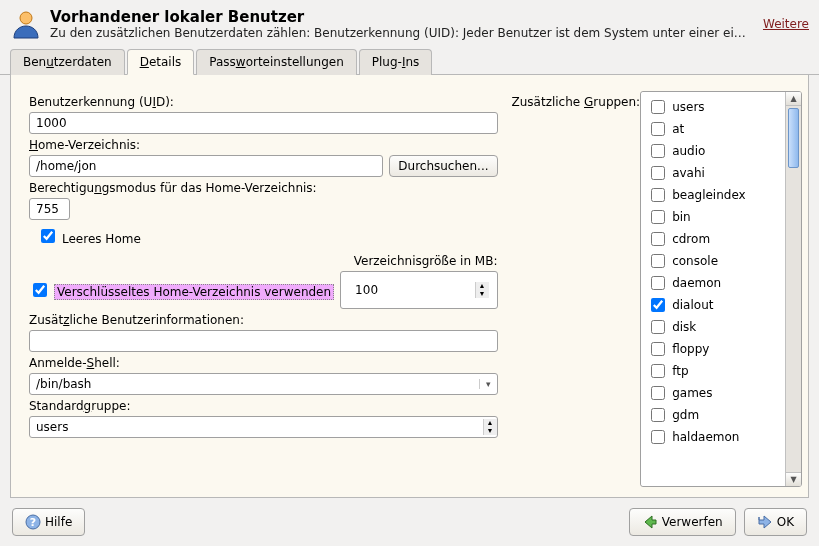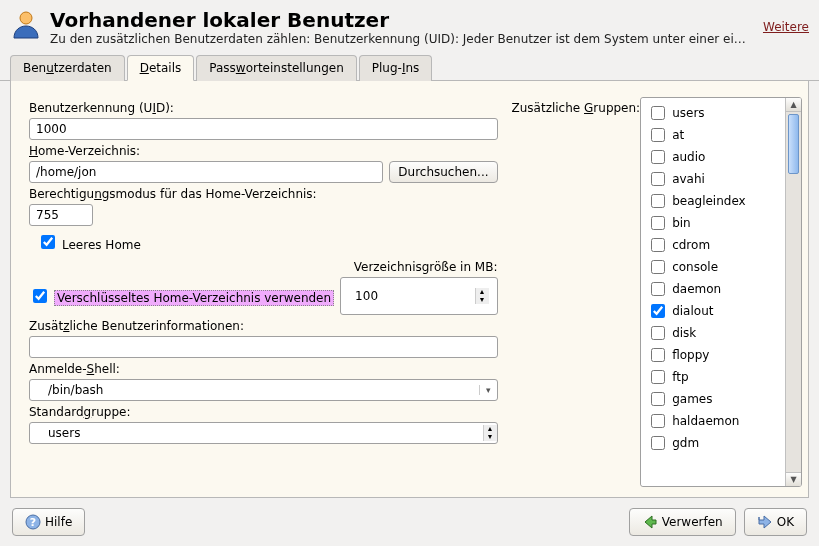--- a/index.html
+++ b/index.html
@@ -19,21 +19,21 @@
   display: flex;
   align-items: flex-start;
   padding: 8px 10px 4px 10px;
   gap: 8px;
 }
 .header-icon {
   width: 32px; height: 32px;
   flex-shrink: 0;
 }
 .header-text { flex: 1; min-width: 0; }
-.header-title { font-weight: bold; font-size: 20px; }
+.header-title { font-weight: bold; font-size: 15px; }
 .header-desc { font-size: 12px; color: #222; white-space: nowrap; overflow: hidden; text-overflow: ellipsis; }
 .more-link {
   color: #7f1d1d;
   text-decoration: underline;
   cursor: pointer;
   margin-left: 4px;
   align-self: center;
 }
 .tabs-bar {
   display: flex;
@@ -81,37 +81,37 @@
 }
 .row { display: flex; gap: 6px; align-items: center; }
 .btn {
   border: 1px solid #a0a0a0;
   border-radius: 4px;
   background: linear-gradient(#fdfdfc,#ece9e2);
   padding: 3px 8px;
   cursor: pointer;
   font: inherit;
 }
-.small-input { width: 64px; }
+.small-input { width: 41px; }
 .check-row { display: flex; align-items: flex-end; gap: 4px; margin: 6px 0 2px 8px; }
 .check-row.highlight span.lbl { background: #f0abfc; padding: 0 2px; border: 1px dotted #888; }
 input[type=checkbox] {
   width: 14px; height: 14px;
 }
 .right-align-label { text-align: right; margin: 6px 0 3px 0; width: 100%; }
 .spinbox {
   display: flex; align-items: center; padding: 8px;
 }
 .spinbox input { border: none; flex: 1; padding: 3px 6px; font: inherit; outline: none; background: transparent; width: 60px; }
 .spin-btns { display: flex; flex-direction: column; border-left: 1px solid #ccc; }
 .spin-btns button { border: none; background: #eee; font-size: 7px; line-height: 8px; cursor: pointer; padding: 0 3px; }
 .combo {
   display: flex; align-items: center; padding: 0;
 }
-.combo input, .combo .combo-val { border: none; flex: 1; padding: 3px 6px; font: inherit; outline: none; background: transparent; margin-left: 12px; }
+.combo input, .combo .combo-val { border: none; flex: 1; padding: 3px 6px; font: inherit; outline: none; background: transparent; }
 .combo .drop { border-left: 1px solid #ccc; padding: 0 6px; cursor: pointer; font-size: 9px; color: #555;}
 .listbox-wrap { display: flex; flex: 1; border: 1px solid #a0a0a0; border-radius: 3px; background: #fff; overflow: hidden; }
 .listbox {
   flex: 1; border: none; overflow-y: auto; padding: 4px 6px;
 }
 .grp-item { display: flex; align-items: center; gap: 4px; padding: 1px 0; }
 .vscroll {
   width: 16px; background: #e6e3de; border-left: 1px solid #c0c0c0;
   display: flex; flex-direction: column;
 }
@@ -260,25 +260,25 @@
           <div class="grp-item">
             <input type="checkbox" style="">
             <span>ftp</span>
           </div>
           <div class="grp-item">
             <input type="checkbox" style="">
             <span>games</span>
           </div>
           <div class="grp-item">
             <input type="checkbox" style="">
+            <span>gdm</span>
+          </div>
+          <div class="grp-item">
+            <input type="checkbox" style="">
             <span>haldaemon</span>
-          </div>
-          <div class="grp-item">
-            <input type="checkbox" style="">
-            <span>gdm</span>
           </div>
         </div>
       <div class="vscroll">
         <div class="arrow">▲</div>
         <div class="track">
             <div class="thumb"></div>
           </div>
         <div class="arrow bot">▼</div>
       </div>
     </div>

